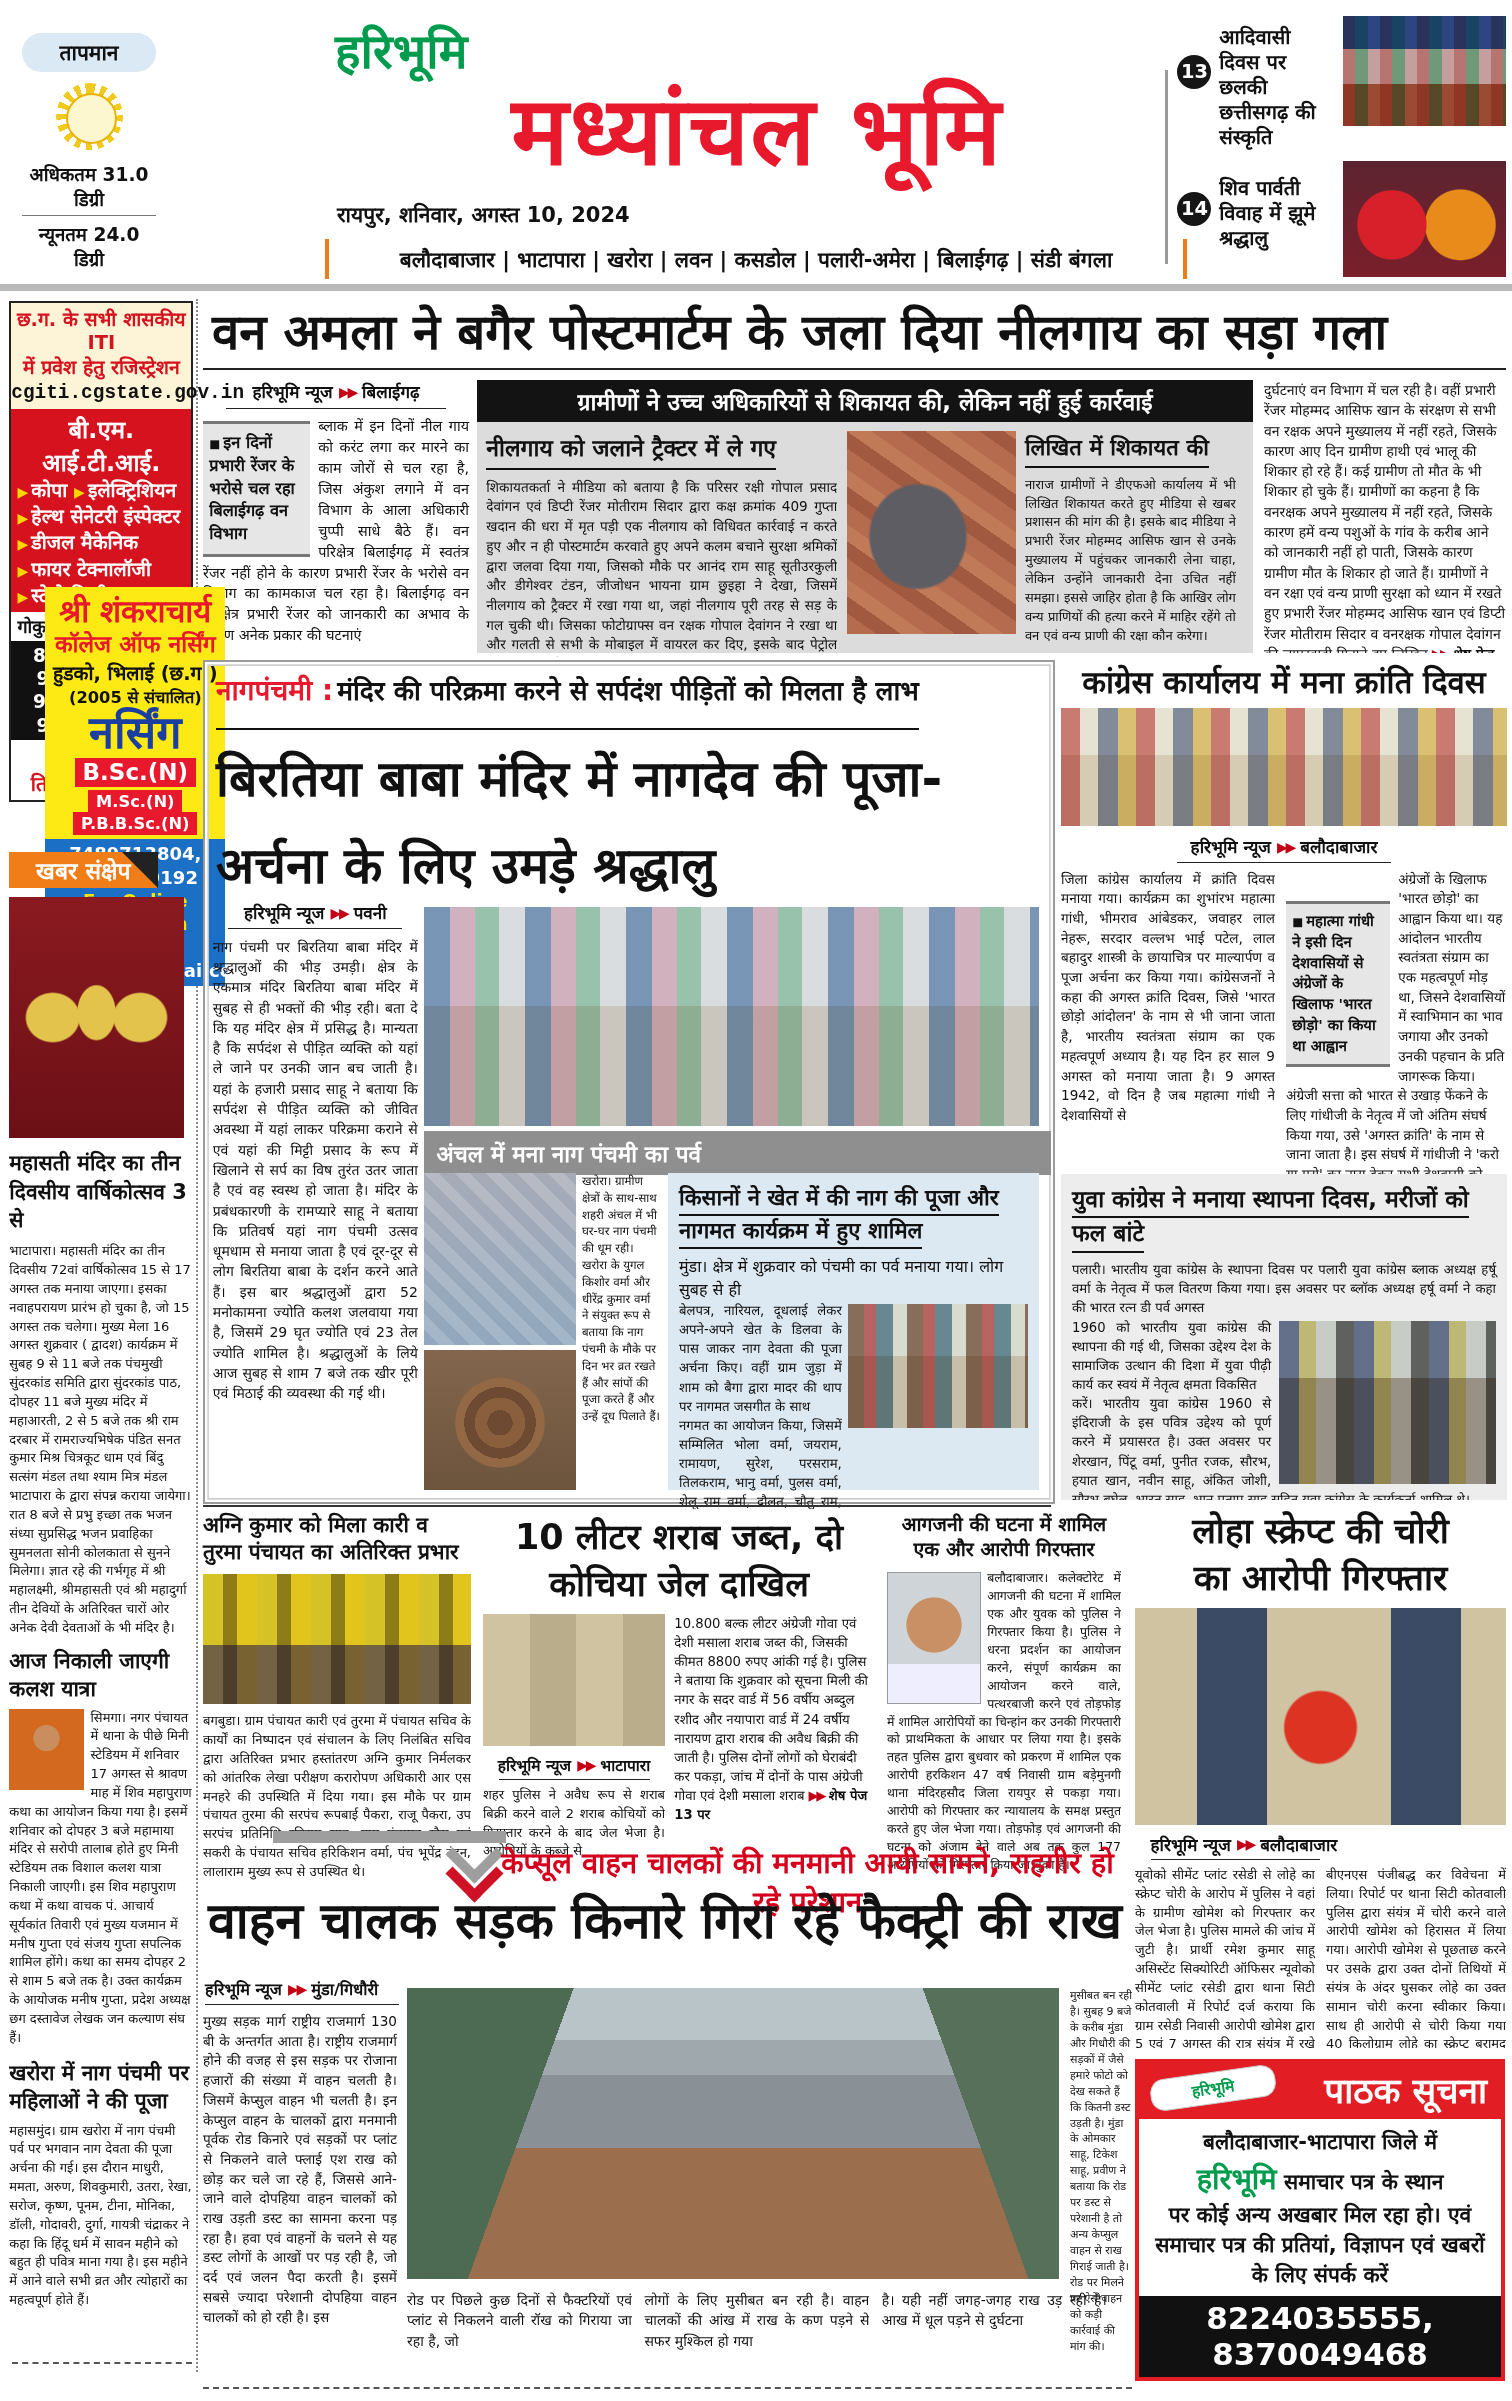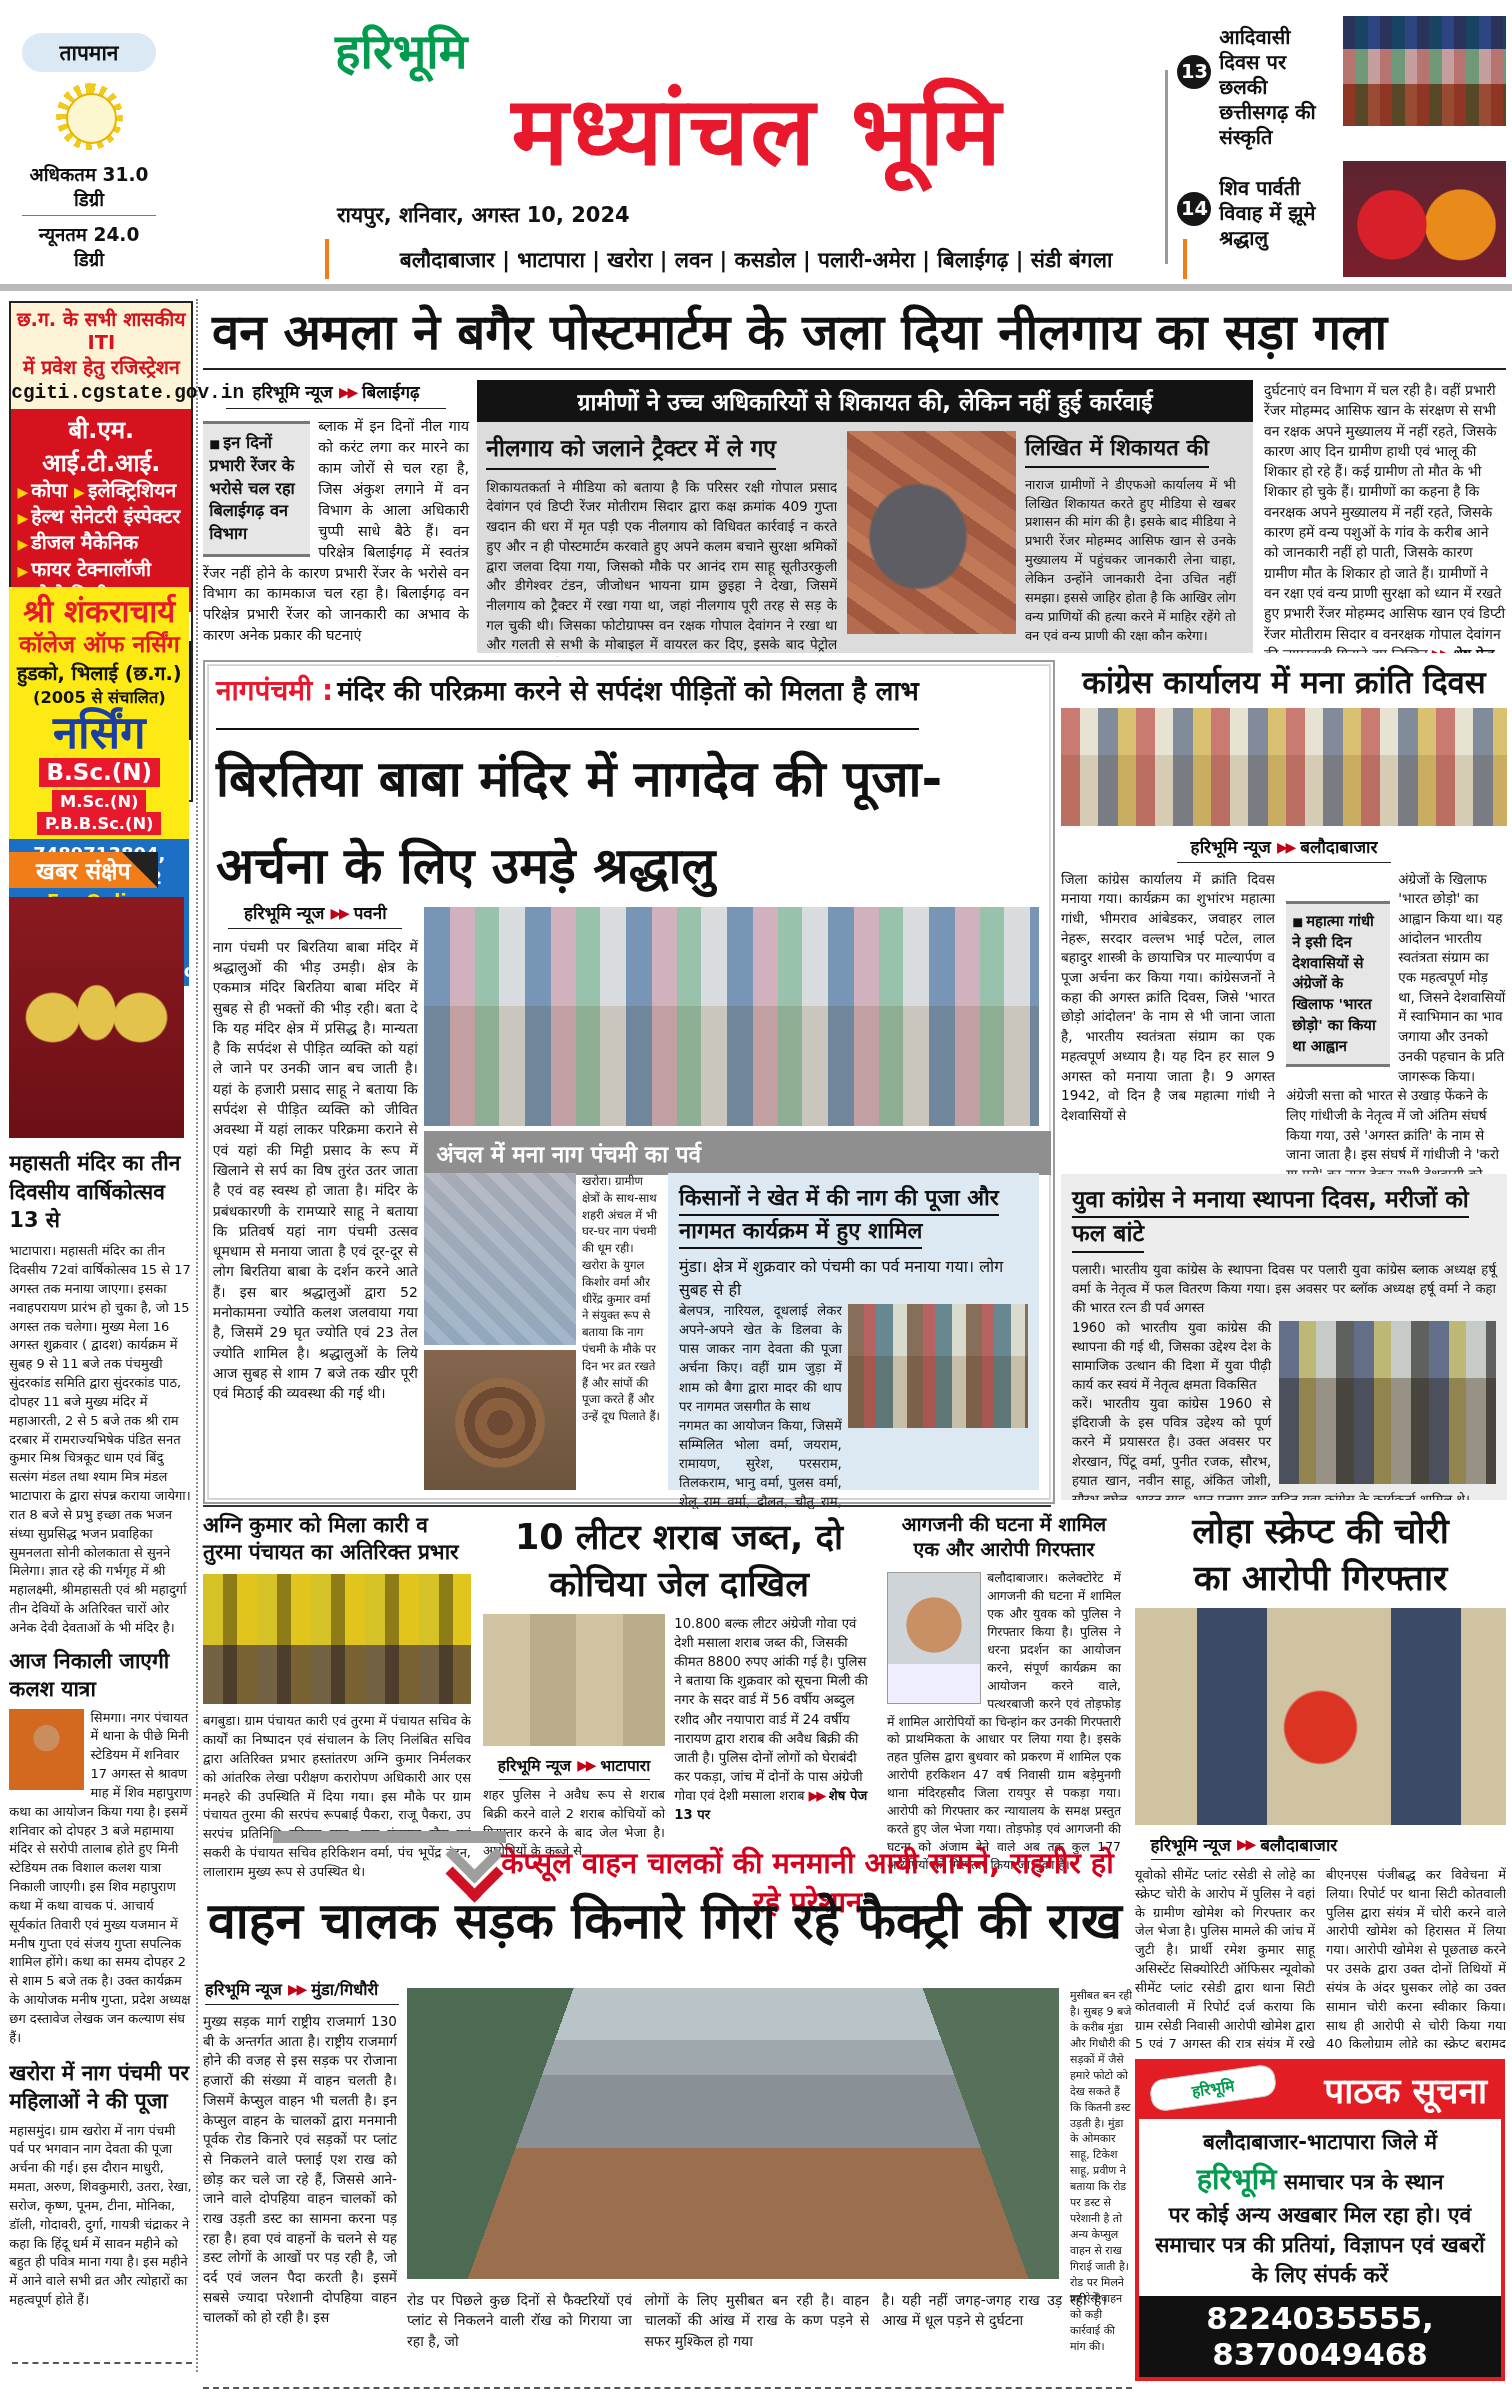--- a/index.html
+++ b/index.html
@@ -86,21 +86,21 @@
   .iti{background:#fdf3d7;border:2.3px solid #222;}
   .iti .head{color:#d5121e;font-weight:900;text-align:center;font-size:19.4px;line-height:1.2;padding:4.7px 1.6px 1.6px;}
   .iti .url{color:#111;font-weight:900;text-align:center;font-size:19.4px;padding:1.6px 0 4.7px;font-family:Liberation Mono, monospace;}
   .iti .redbox{background:#d5121e;color:#fff;padding:3.1px 6.2px;}
   .iti .college{font-size:24px;font-weight:900;text-align:center;}
   .iti .course{font-size:19.4px;font-weight:900;line-height:1.35;}
   .iti .tri{color:#ffd400;font-size:14px;margin-right:3.1px;}
   .iti .addr{background:#fff;color:#111;font-weight:900;text-align:center;font-size:18px;padding:2.3px 0;}
   .iti .phones{background:#111;color:#fff;font-weight:900;text-align:center;font-size:18.6px;line-height:1.25;padding:3.1px 0;}
   .iti .dead{background:#fff;color:#d5121e;font-weight:900;text-align:center;font-size:20px;padding:3.1px 0;}
-  .nursing{background:#fde913;text-align:center;}
+  .nursing{background:#fde913;text-align:center;margin-left:36px;}
   .nursing .n1{color:#e8192c;font-weight:900;font-size:31px;line-height:1.05;padding-top:7.8px;}
   .nursing .n2{color:#e8192c;font-weight:900;font-size:23px;}
   .nursing .ad1{color:#111;font-weight:900;font-size:19.4px;}
   .nursing .ad2{color:#111;font-weight:bold;font-size:16.3px;}
   .nursing .big{color:#1b3fa0;font-weight:900;font-size:45px;line-height:1.1;}
   .nursing .box{background:#e8192c;color:#fff;font-weight:900;display:inline-block;padding:1.6px 7.8px;}
   .nursing .strip{background:#1b6fc4;color:#fff;font-weight:900;font-size:18px;padding:3.1px 0;line-height:1.3;}
   .nursing .strip .adm{color:#ffe400;}
   .briefs-head{background:#f07d18;color:#fff;font-weight:900;font-size:23px;display:flex;align-items:center;justify-content:center;position:relative;}
   .briefs-head:after{content:"";position:absolute;right:-0.8px;top:0;border-top:36px solid #222;border-left:36px solid transparent;}
@@ -222,21 +222,21 @@
     <div class="strip" style="margin-top:4.7px;">
       <div>7489713804, 9926129192</div>
       <div class="adm">For Online Admission</div>
       <div>Visit : www.sscnbhilai.com</div>
     </div>
   </div>
 
   <div class="abs clip" style="left:9.3px;top:852px;width:183px;height:1502px;">
     <div class="briefs-head" style="height:36px;width:148px;">खबर संक्षेप</div>
     <div class="ph ph-idols" style="width:175px;height:241px;margin-top:9.3px;"></div>
-    <div class="x" style="font-size:21px;line-height:1.35;margin-top:11px;">महासती मंदिर का तीन दिवसीय  वार्षिकोत्सव 13 से</div>
+    <div class="x" style="font-size:21px;line-height:1.35;margin-top:11px;">महासती मंदिर का तीन दिवसीय  वार्षिकोत्सव 3 से</div>
     <p class="body-txt" style="font-size:13px;margin-top:7.8px;">भाटापारा। महासती मंदिर का तीन दिवसीय 72वां वार्षिकोत्सव 15 से 17 अगस्त तक मनाया जाएगा। इसका नवाहपरायण प्रारंभ हो चुका है, जो 15 अगस्त तक चलेगा। मुख्य मेला 16 अगस्त शुक्रवार ( द्वादश) कार्यक्रम में सुबह 9 से 11 बजे तक पंचमुखी सुंदरकांड समिति द्वारा सुंदरकांड पाठ, दोपहर 11 बजे मुख्य मंदिर में महाआरती, 2 से 5 बजे तक श्री राम दरबार में रामराज्यभिषेक पंडित सनत कुमार मिश्र चित्रकूट धाम एवं बिंदु सत्संग मंडल तथा श्याम मित्र मंडल भाटापारा के द्वारा संपन्न कराया जायेगा। रात 8 बजे से प्रभु इच्छा तक भजन संध्या सुप्रसिद्ध भजन प्रवाहिका सुमनलता सोनी कोलकाता से सुनने मिलेगा। ज्ञात रहे की गर्भगृह में श्री महालक्ष्मी, श्रीमहासती एवं श्री महादुर्गा तीन देवियों के अतिरिक्त चारों ओर अनेक देवी देवताओं के भी मंदिर है।</p>
     <div class="x" style="font-size:21px;line-height:1.35;margin-top:9.3px;">आज निकाली जाएगी कलश यात्रा</div>
     <div class="ph ph-sadhu" style="float:left;width:75px;height:81px;margin:4.7px 6.2px 3.1px 0;"></div>
     <p class="body-txt" style="font-size:13px;margin-top:4.7px;">सिमगा। नगर पंचायत में थाना के पीछे मिनी स्टेडियम में शनिवार 17 अगस्त से श्रावण माह में शिव महापुराण कथा का आयोजन किया गया है। इसमें शनिवार को दोपहर 3 बजे महामाया मंदिर से सरोपी तालाब होते हुए मिनी स्टेडियम तक विशाल कलश यात्रा निकाली जाएगी। इस शिव महापुराण कथा में कथा वाचक पं. आचार्य सूर्यकांत तिवारी एवं मुख्य यजमान में मनीष गुप्ता एवं संजय गुप्ता सपत्निक शामिल होंगे। कथा का समय दोपहर 2 से शाम 5 बजे तक है। उक्त कार्यक्रम के आयोजक मनीष गुप्ता, प्रदेश अध्यक्ष छग दस्तावेज लेखक जन कल्याण संघ हैं।</p>
     <div class="x" style="font-size:21px;line-height:1.35;margin-top:11px;clear:both;">खरोरा में नाग पंचमी पर महिलाओं ने की पूजा</div>
     <p class="body-txt" style="font-size:13px;margin-top:6.2px;">महासमुंद। ग्राम खरोरा में नाग पंचमी पर्व पर भगवान नाग देवता की पूजा अर्चना की गई। इस दौरान माधुरी, ममता, अरुण, शिवकुमारी, उतरा, रेखा, सरोज, कृष्ण, पूनम, टीना, मोनिका, डॉली, गोदावरी, दुर्गा, गायत्री चंद्राकर ने कहा कि हिंदू धर्म में सावन महीने को बहुत ही पवित्र माना गया है। इस महीने में आने वाले सभी व्रत और त्योहारों का महत्वपूर्ण होते हैं।</p>
   </div>
   <div class="abs dash" style="left:11.6px;top:2362px;width:180px;"></div>
 
   <div class="abs" style="left:203px;top:660px;width:848px;height:840px;border:2.3px solid #9b9b9b;box-shadow:0 0 0 2.3px #fff inset,0 0 0 3.9px #cfcfcf inset;">

